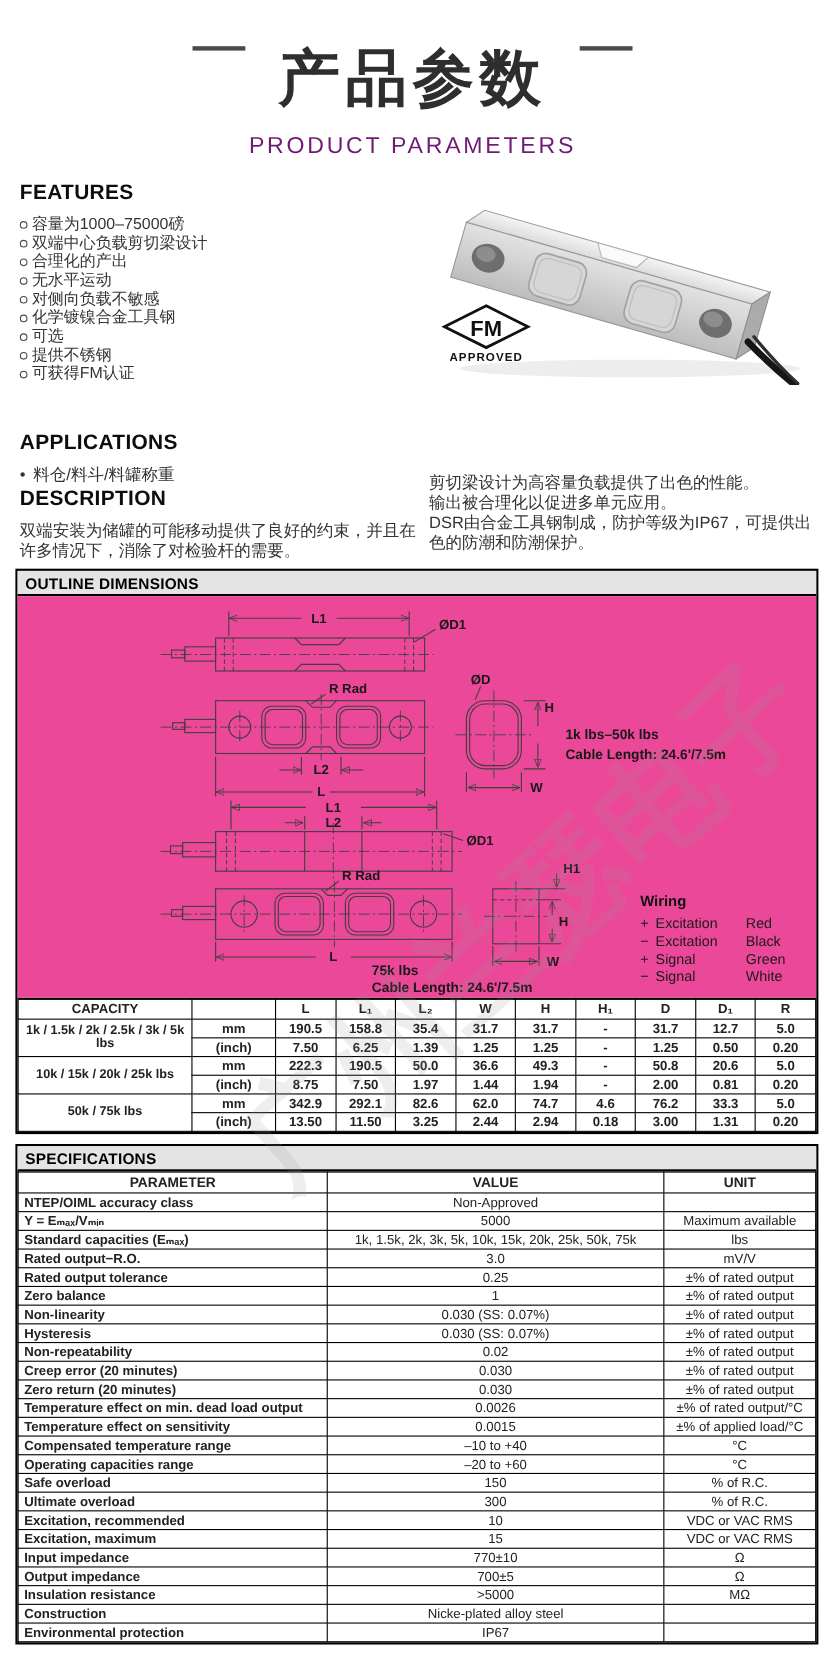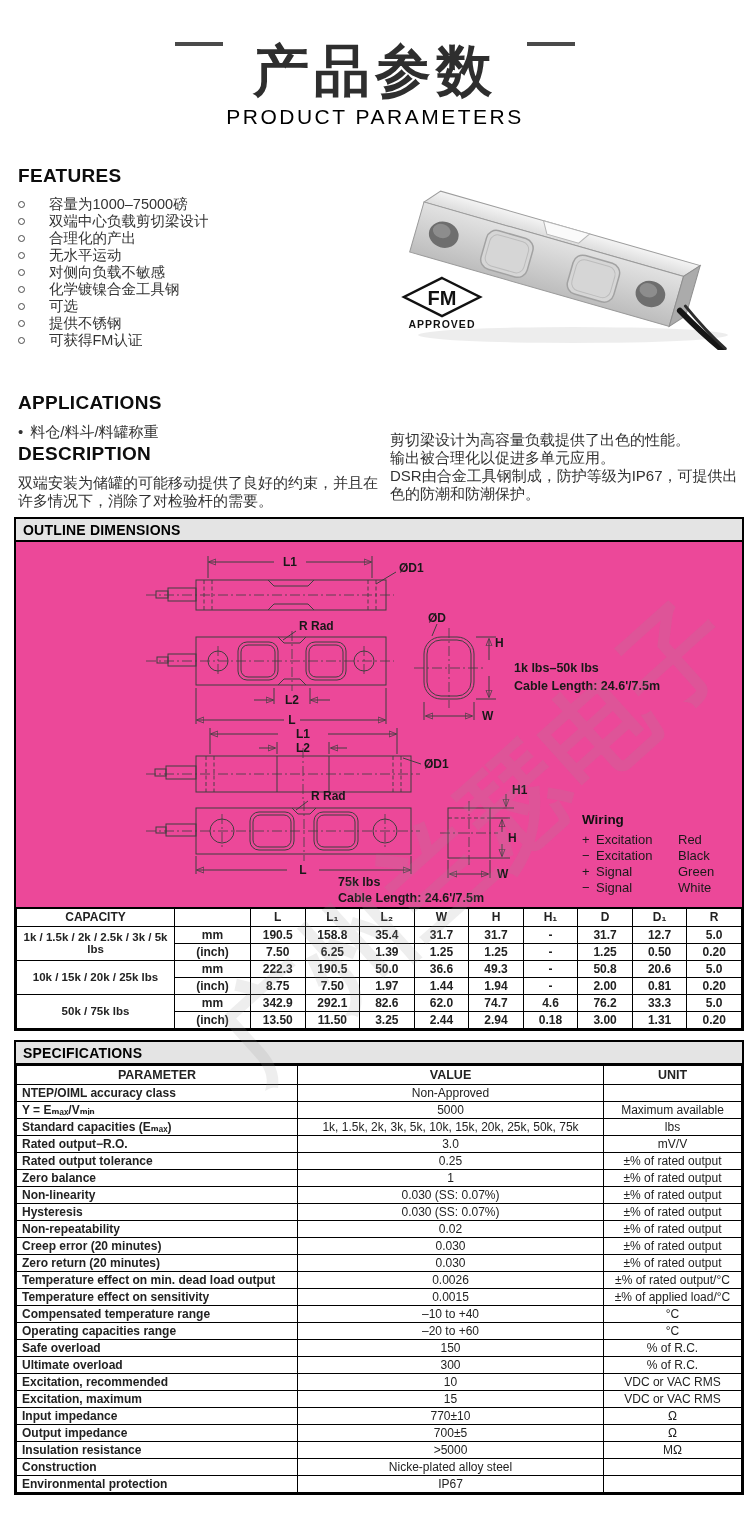--- a/index.html
+++ b/index.html
@@ -6,28 +6,28 @@
   html,body { width:750px; }
   body {
     position:relative; width:750px; height:1525px; background:#fff;
     font-family:"Liberation Sans","DejaVu Sans",sans-serif; color:#222; overflow:hidden;
   }
   
   .title-block { position:absolute; top:42px; left:0; width:750px; text-align:center; }
   .title-row { display:flex; justify-content:center; gap:30px; }
   .title-line { width:48px; height:4px; background:#4a4a4a; }
   .title-zh { font-size:56px; font-weight:bold; color:#2e2e2e; letter-spacing:5px; line-height:1.05; }
-  .title-en { margin-top:4px; font-size:21px; color:#000000; letter-spacing:2.5px; font-weight:400; }
+  .title-en { margin-top:20px; font-size:21px; color:#701a75; letter-spacing:2.5px; font-weight:400; }
   
   .sec-heading { font-size:19px; font-weight:bold; color:#0d0d0d; letter-spacing:.3px; }
   .cn { font-size:15px; color:#333; line-height:18px; }
   
   .features { position:absolute; left:18px; top:165px; width:372px; }
   .features ul { list-style:none; margin-top:9px; }
-  .features li { display:flex; align-items:center; gap:24px; font-size:14.5px; color:#333; line-height:17px; }
+  .features li { display:flex; align-items:center; gap:4px; font-size:14.5px; color:#333; line-height:17px; }
   .fbullet { width:7px; height:7px; border:1.5px solid #4a4a4a; border-radius:50%; flex:none; display:inline-block; }
   
   .photo { position:absolute; left:398px; top:172px; width:348px; height:180px; }
   .fm-logo { position:absolute; left:2px; top:103px; }
   
   .applications { position:absolute; left:18px; top:392px; width:372px; }
   .applications .item { margin-top:9px; display:flex; gap:7px; align-items:baseline; }
   .description-left { position:absolute; left:18px; top:443px; width:368px; }
   .description-left p { margin-top:9px; }
   .description-right { position:absolute; left:390px; top:431px; width:354px; }

